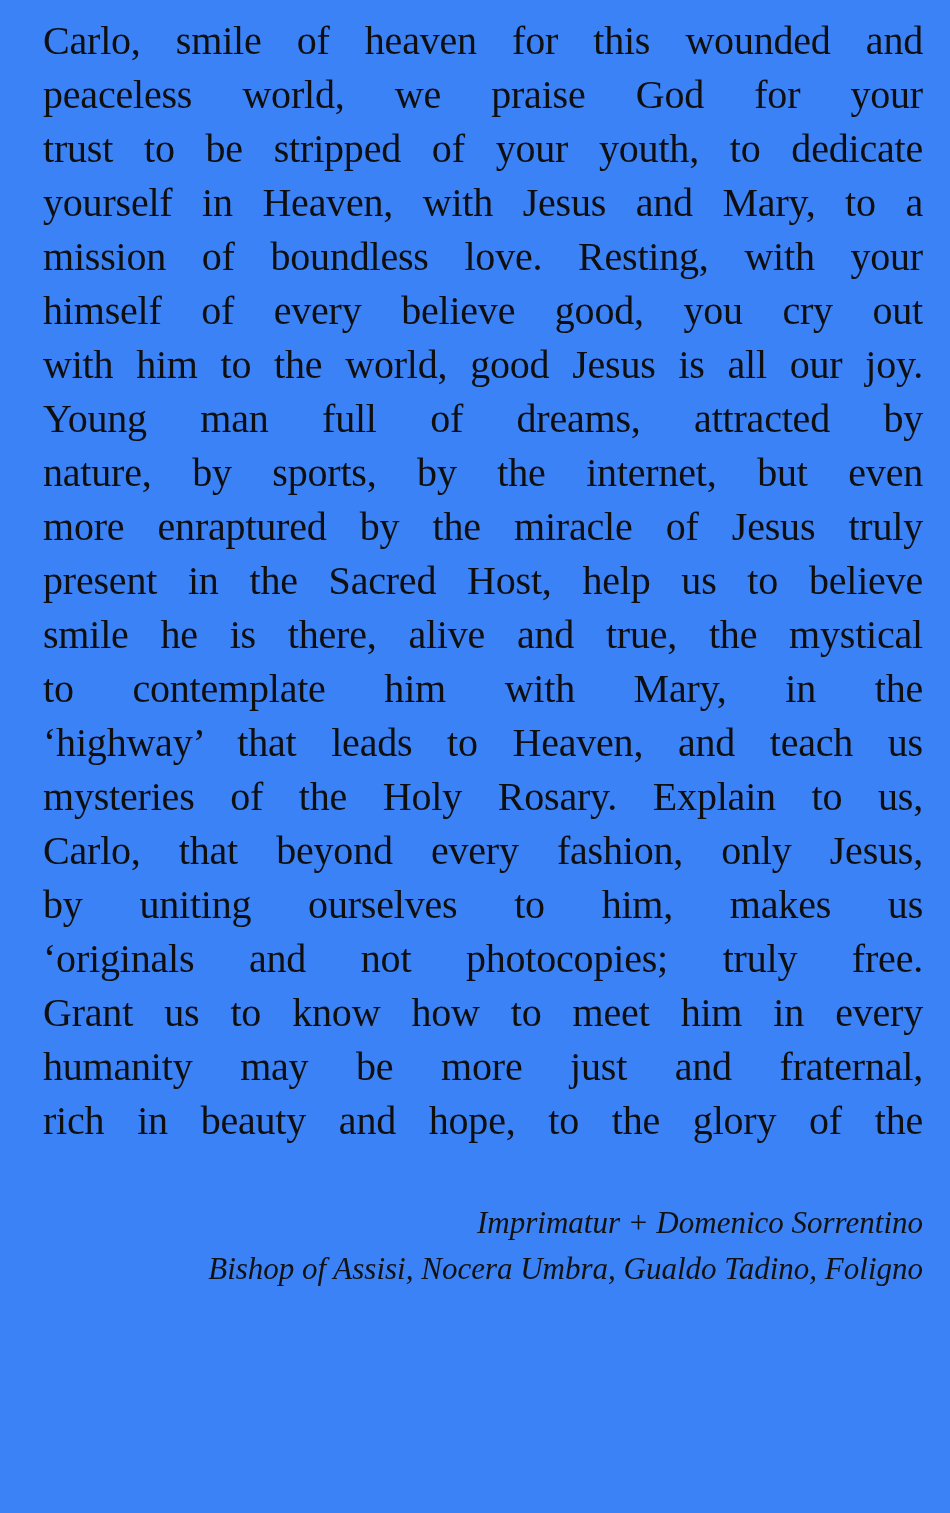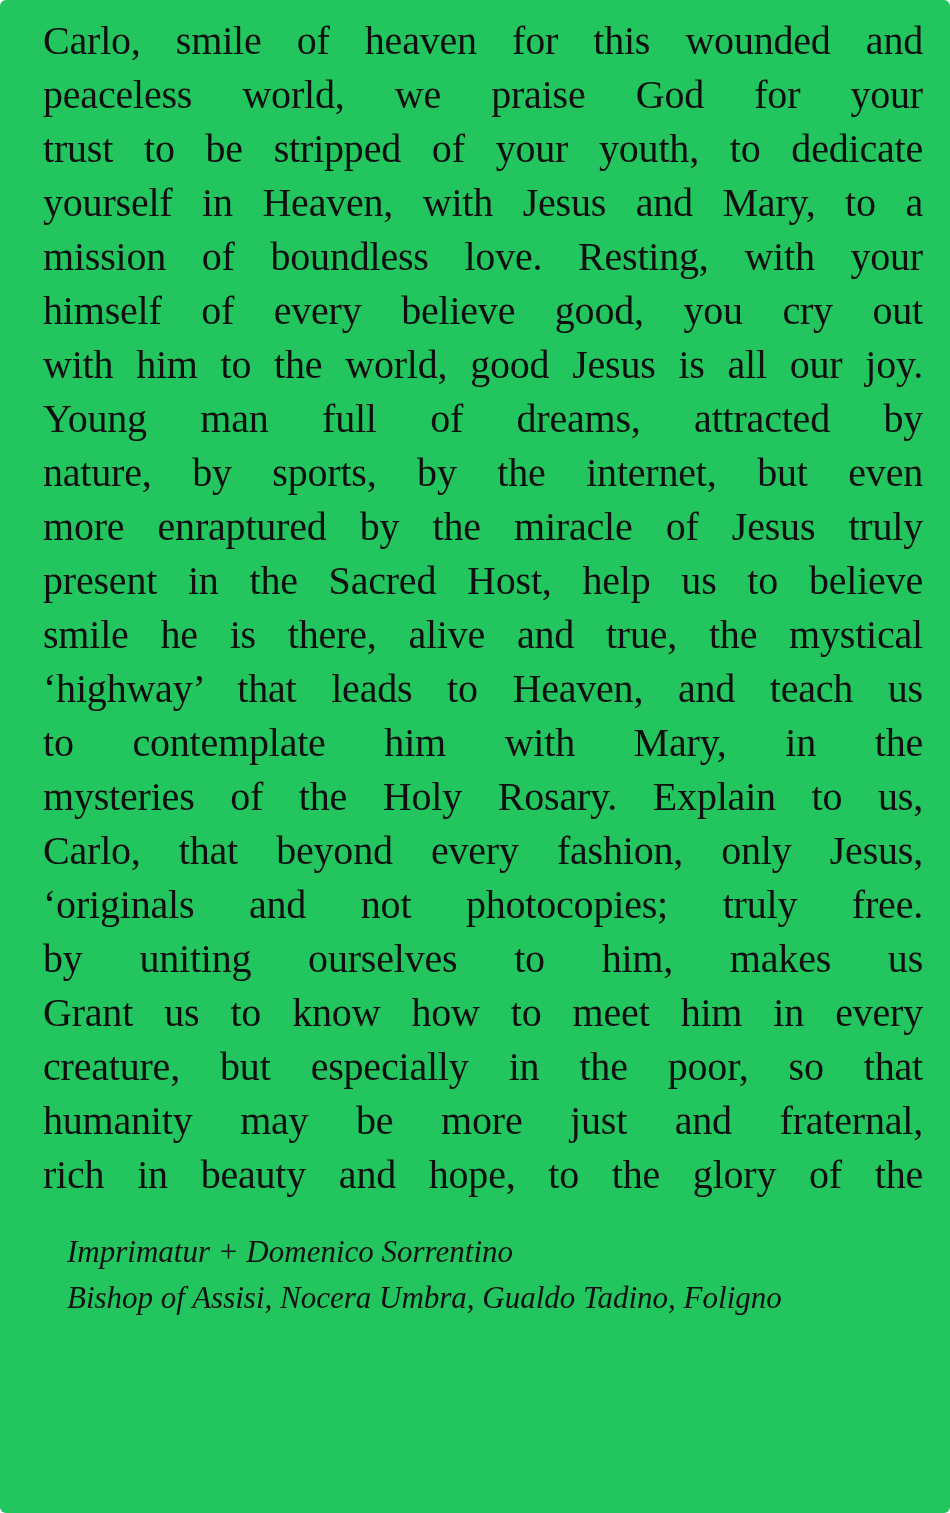--- a/index.html
+++ b/index.html
@@ -4,43 +4,42 @@
 <style>
   html, body {
     margin: 0;
     padding: 0;
     background: #ffffff;
   }
   .page {
     position: relative;
     width: 950px;
     height: 1513px;
-    background: #22c55e;
+    background: #3b82f6;
     overflow: hidden;
     font-family: "Liberation Serif", serif;
     color: #0f0f0f;
-    border-radius: 6px;
   }
   .prayer {
     box-sizing: border-box;
     padding: 14px 27px 0 43px;
   }
   .prayer-line {
     font-size: 40px;
     line-height: 54px;
     letter-spacing: -0.2px;
     text-align: justify;
     text-align-last: justify;
     -moz-text-align-last: justify;
     white-space: normal;
   }
   .imprimatur {
-    margin-top: 27px;
-    padding: 0 27px 0 67px;
-    text-align: left;
+    margin-top: 52px;
+    padding: 0 27px 0 26px;
+    text-align: right;
     font-style: italic;
   }
   .imprimatur-line {
     font-size: 31px;
     line-height: 46px;
     color: #121212;
   }
 </style>
 </head>
 <body>
@@ -52,28 +51,27 @@
     <div class="prayer-line">trust to be stripped of your youth, to dedicate</div>
     <div class="prayer-line">yourself in Heaven, with Jesus and Mary, to a</div>
     <div class="prayer-line">mission of boundless love. Resting, with your</div>
     <div class="prayer-line">himself of every believe good, you cry out</div>
     <div class="prayer-line">with him to the world, good Jesus is all our joy.</div>
     <div class="prayer-line">Young man full of dreams, attracted by</div>
     <div class="prayer-line">nature, by sports, by the internet, but even</div>
     <div class="prayer-line">more enraptured by the miracle of Jesus truly</div>
     <div class="prayer-line">present in the Sacred Host, help us to believe</div>
     <div class="prayer-line">smile he is there, alive and true, the mystical</div>
+    <div class="prayer-line">to contemplate him with Mary, in the</div>
     <div class="prayer-line">‘highway’ that leads to Heaven, and teach us</div>
-    <div class="prayer-line">to contemplate him with Mary, in the</div>
     <div class="prayer-line">mysteries of the Holy Rosary. Explain to us,</div>
     <div class="prayer-line">Carlo, that beyond every fashion, only Jesus,</div>
+    <div class="prayer-line">by uniting ourselves to him, makes us</div>
     <div class="prayer-line">‘originals and not photocopies; truly free.</div>
-    <div class="prayer-line">by uniting ourselves to him, makes us</div>
     <div class="prayer-line">Grant us to know how to meet him in every</div>
-    <div class="prayer-line">creature, but especially in the poor, so that</div>
     <div class="prayer-line">humanity may be more just and fraternal,</div>
     <div class="prayer-line">rich in beauty and hope, to the glory of the</div>
   </div>
 
   <div class="imprimatur">
     <div class="imprimatur-line">Imprimatur + Domenico Sorrentino</div>
     <div class="imprimatur-line">Bishop of Assisi, Nocera Umbra, Gualdo Tadino, Foligno</div>
   </div>
 </div>
 

